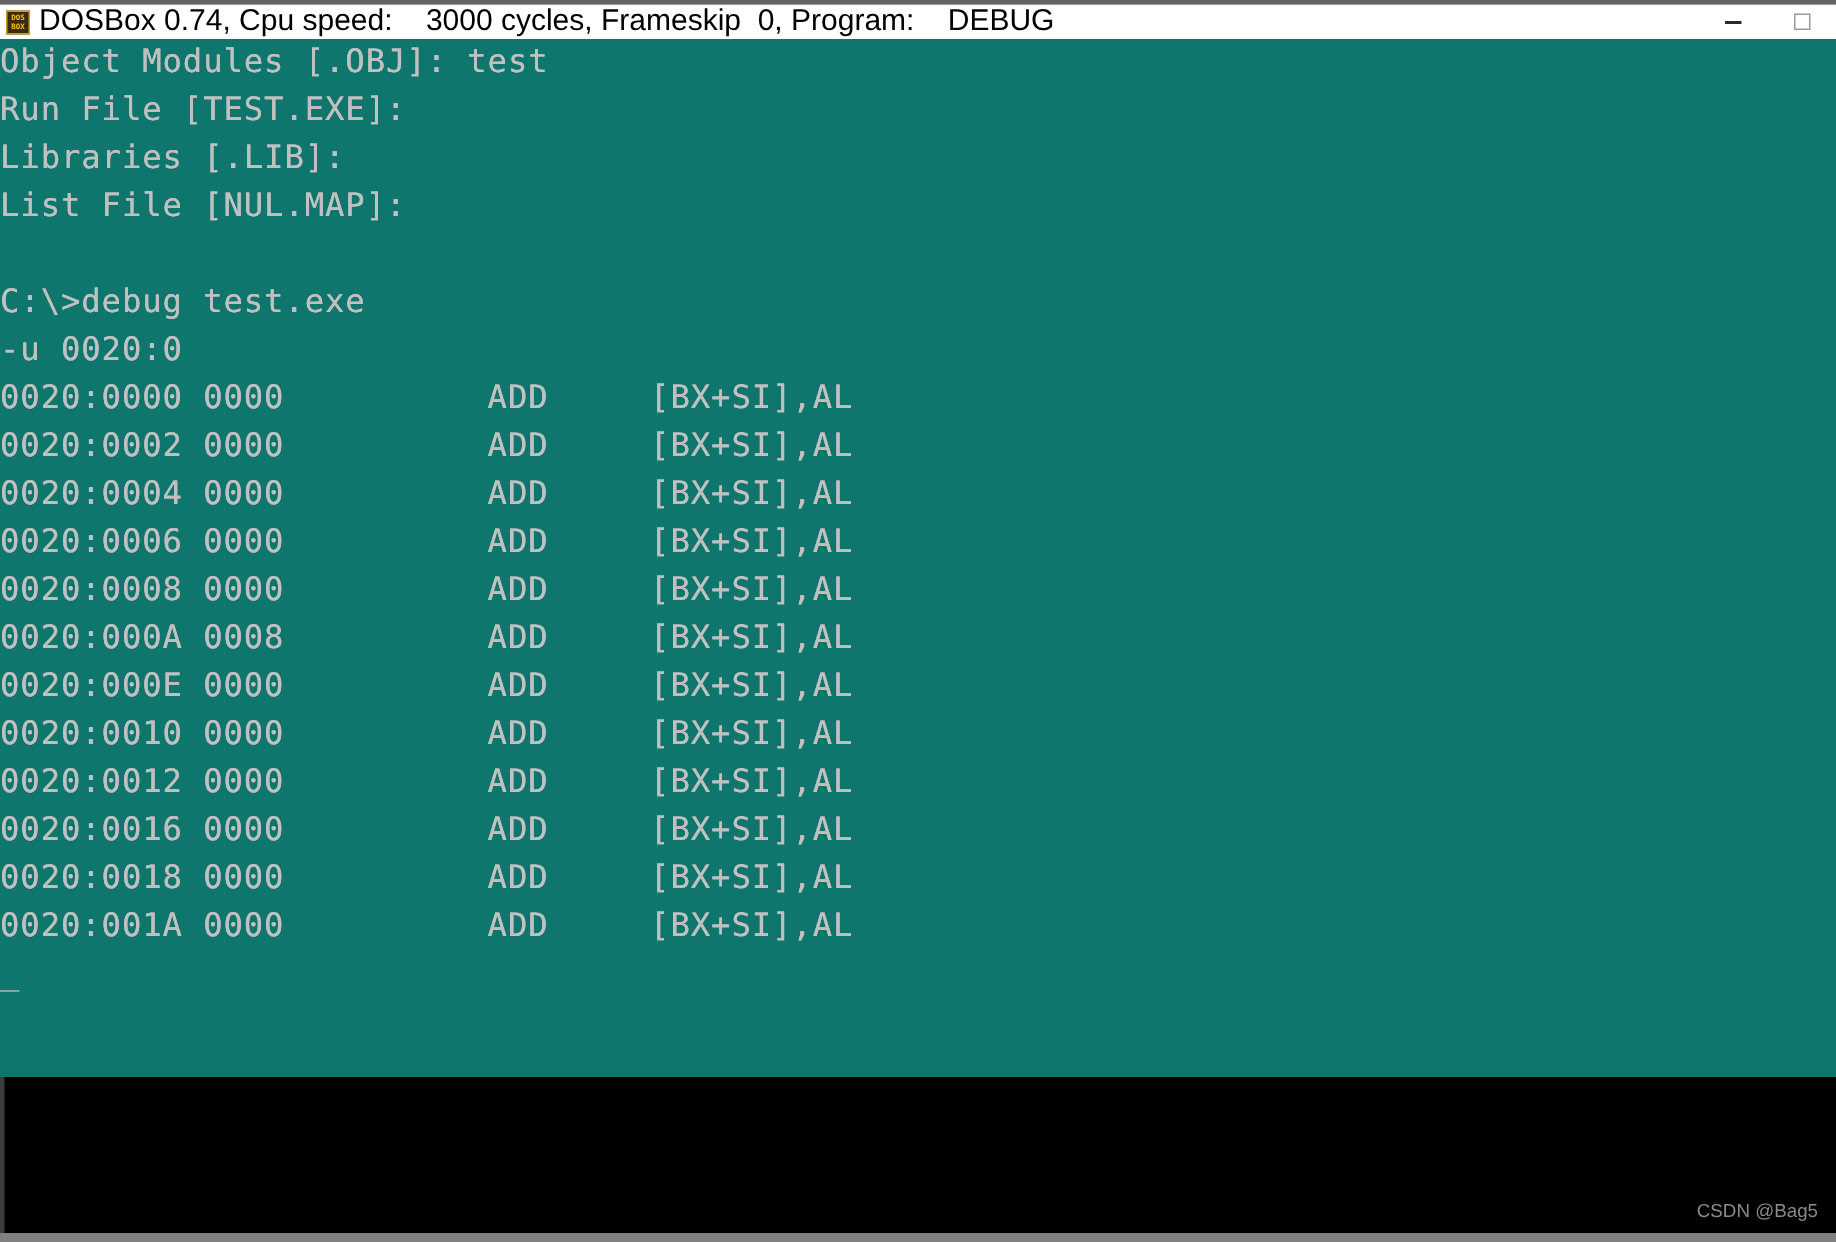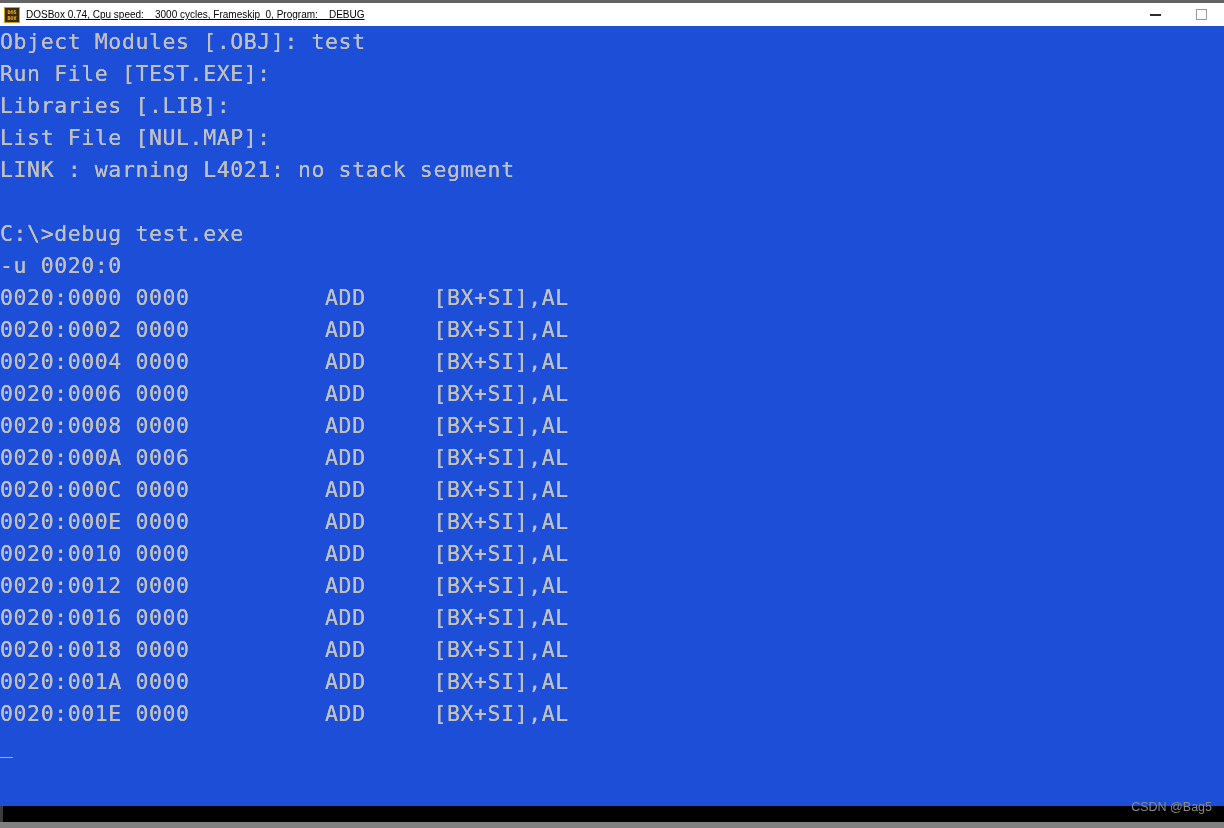--- a/index.html
+++ b/index.html
@@ -68,26 +68,25 @@
     font-size: 5px;
     line-height: 6px;
     font-weight: bold;
     letter-spacing: 0px;
     text-align: center;
   }
   .app-icon .l1 { top: 1px; }
   .app-icon .l2 { top: 7px; }
 
   .title-text {
-    font-size: 10px;
+    font-size: 20px;
     color: #000000;
     white-space: pre;
     letter-spacing: 0px;
     flex: 0 0 auto;
-    text-decoration: underline;
   }
 
   .titlebar-spacer { flex: 1 1 auto; }
 
   .win-btn {
     width: 46px;
     height: 23px;
     display: flex;
     align-items: center;
     justify-content: center;
@@ -106,22 +105,22 @@
     border: 1.5px solid #9a9a9a;
     box-sizing: border-box;
   }
 
   
   .terminal {
     position: absolute;
     left: 0;
     top: 26px;
     width: 1224px;
-    height: 780px;
-    background: #1d4ed8;
+    height: 692px;
+    background: #0f766e;
     overflow: hidden;
   }
 
   .term-line {
     color: #c0c0c0;
     font-family: "DejaVu Sans Mono", monospace;
     font-size: 21.5px;
     line-height: 32px;
     height: 32px;
     white-space: pre;
@@ -193,38 +192,35 @@
   </div>
 
   <div class="window-left-edge"></div>
 
   <div class="terminal">
     <div id="term-lines">
         <div class="term-line">Object Modules [.OBJ]: test</div>
         <div class="term-line">Run File [TEST.EXE]:</div>
         <div class="term-line">Libraries [.LIB]:</div>
         <div class="term-line">List File [NUL.MAP]:</div>
-        <div class="term-line">LINK : warning L4021: no stack segment</div>
         <div class="term-line"></div>
         <div class="term-line">C:\&gt;debug test.exe</div>
         <div class="term-line">-u 0020:0</div>
         <div class="term-line">0020:0000 0000          ADD     [BX+SI],AL</div>
         <div class="term-line">0020:0002 0000          ADD     [BX+SI],AL</div>
         <div class="term-line">0020:0004 0000          ADD     [BX+SI],AL</div>
         <div class="term-line">0020:0006 0000          ADD     [BX+SI],AL</div>
         <div class="term-line">0020:0008 0000          ADD     [BX+SI],AL</div>
-        <div class="term-line">0020:000A 0006          ADD     [BX+SI],AL</div>
-        <div class="term-line">0020:000C 0000          ADD     [BX+SI],AL</div>
+        <div class="term-line">0020:000A 0008          ADD     [BX+SI],AL</div>
         <div class="term-line">0020:000E 0000          ADD     [BX+SI],AL</div>
         <div class="term-line">0020:0010 0000          ADD     [BX+SI],AL</div>
         <div class="term-line">0020:0012 0000          ADD     [BX+SI],AL</div>
         <div class="term-line">0020:0016 0000          ADD     [BX+SI],AL</div>
         <div class="term-line">0020:0018 0000          ADD     [BX+SI],AL</div>
         <div class="term-line">0020:001A 0000          ADD     [BX+SI],AL</div>
-        <div class="term-line">0020:001E 0000          ADD     [BX+SI],AL</div>
       </div>
     <div class="term-cursor">_</div>
   </div>
 
   <div class="watermark">CSDN @Bag5</div>
 
   <div class="window-bottom-edge"></div>
 
 </div>
 

